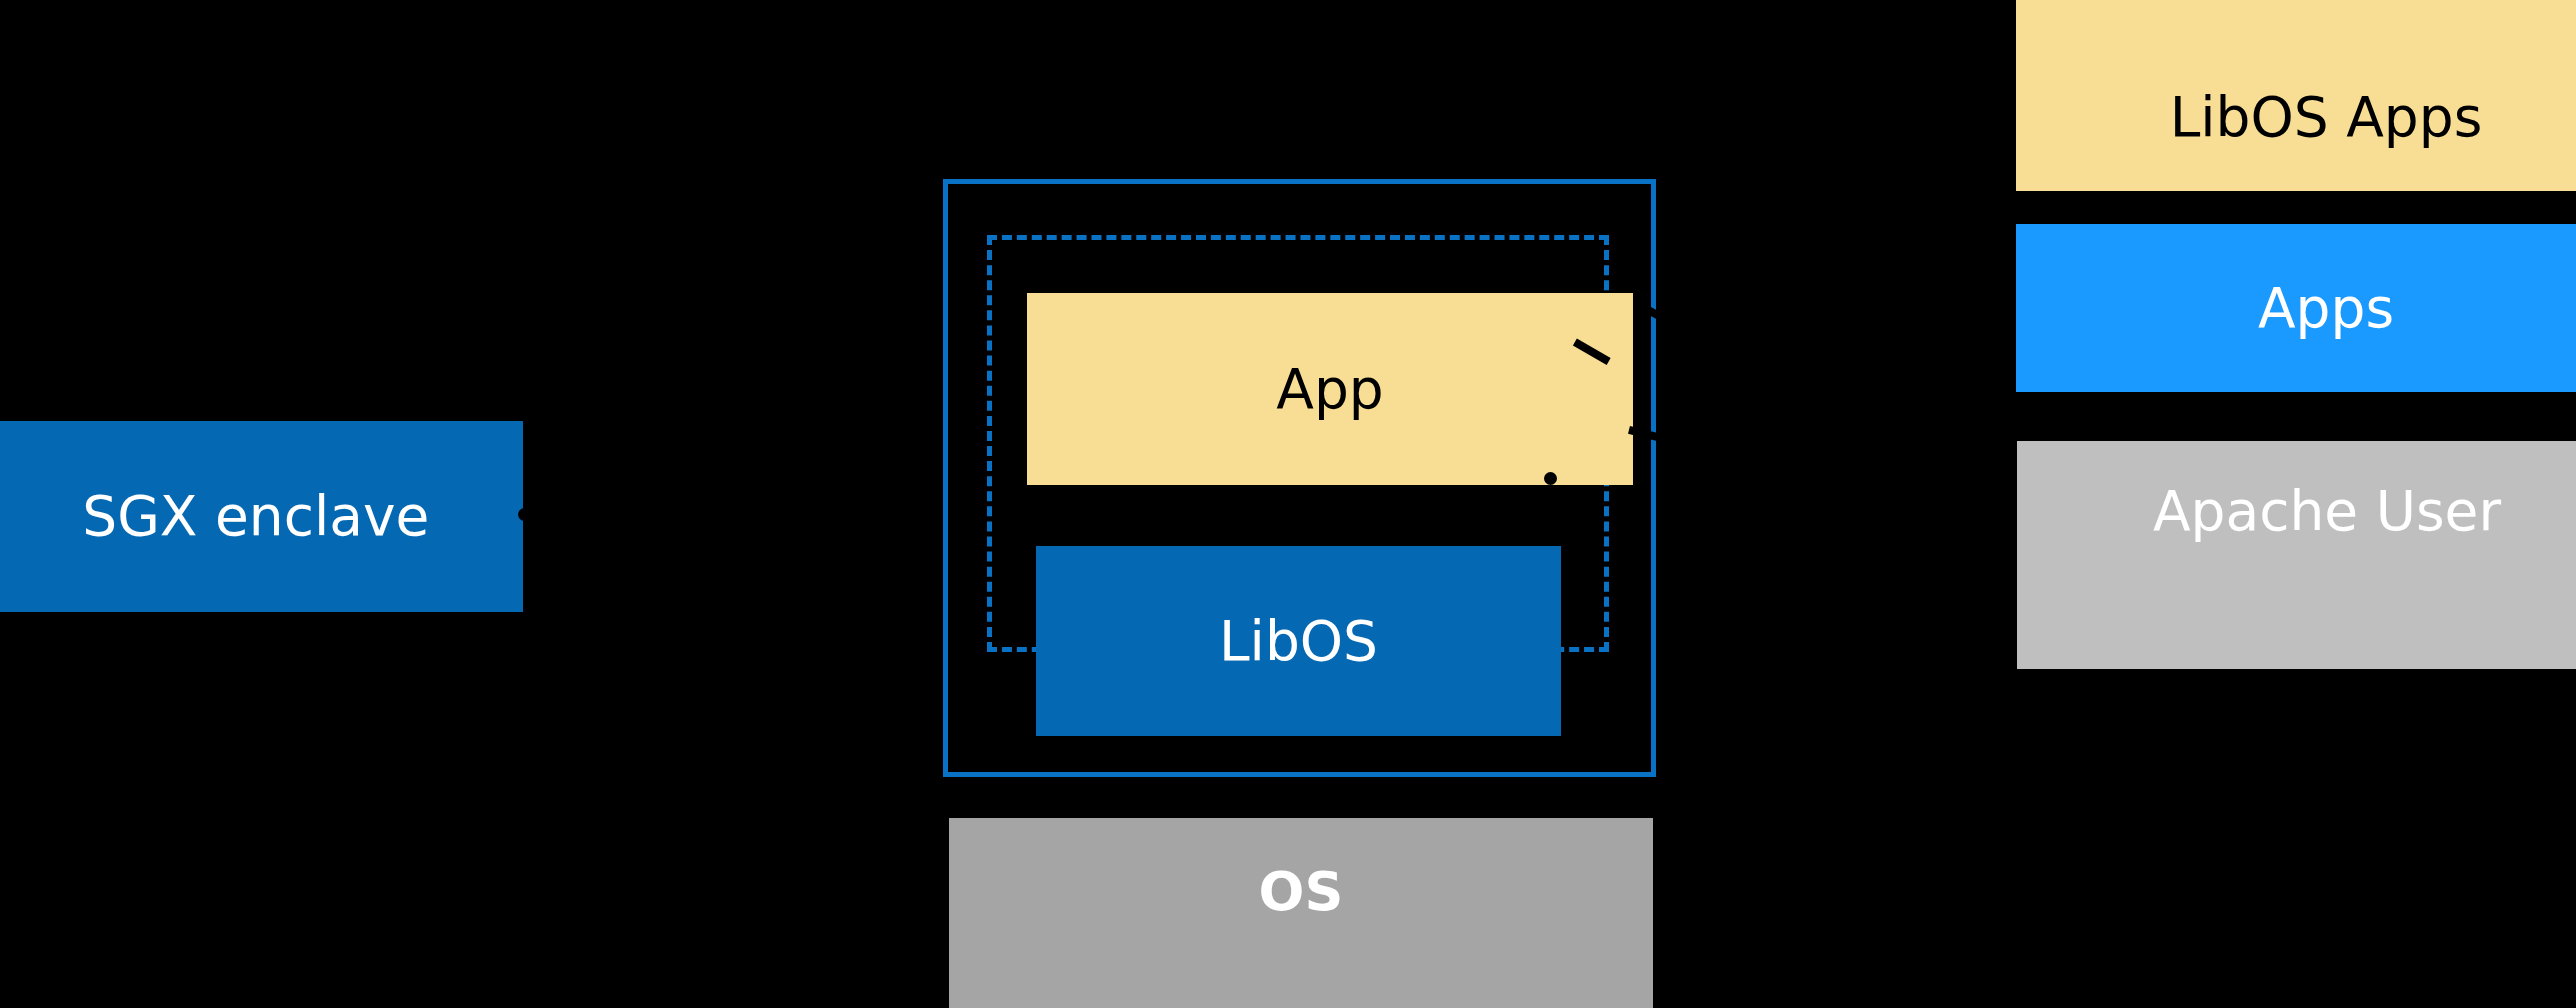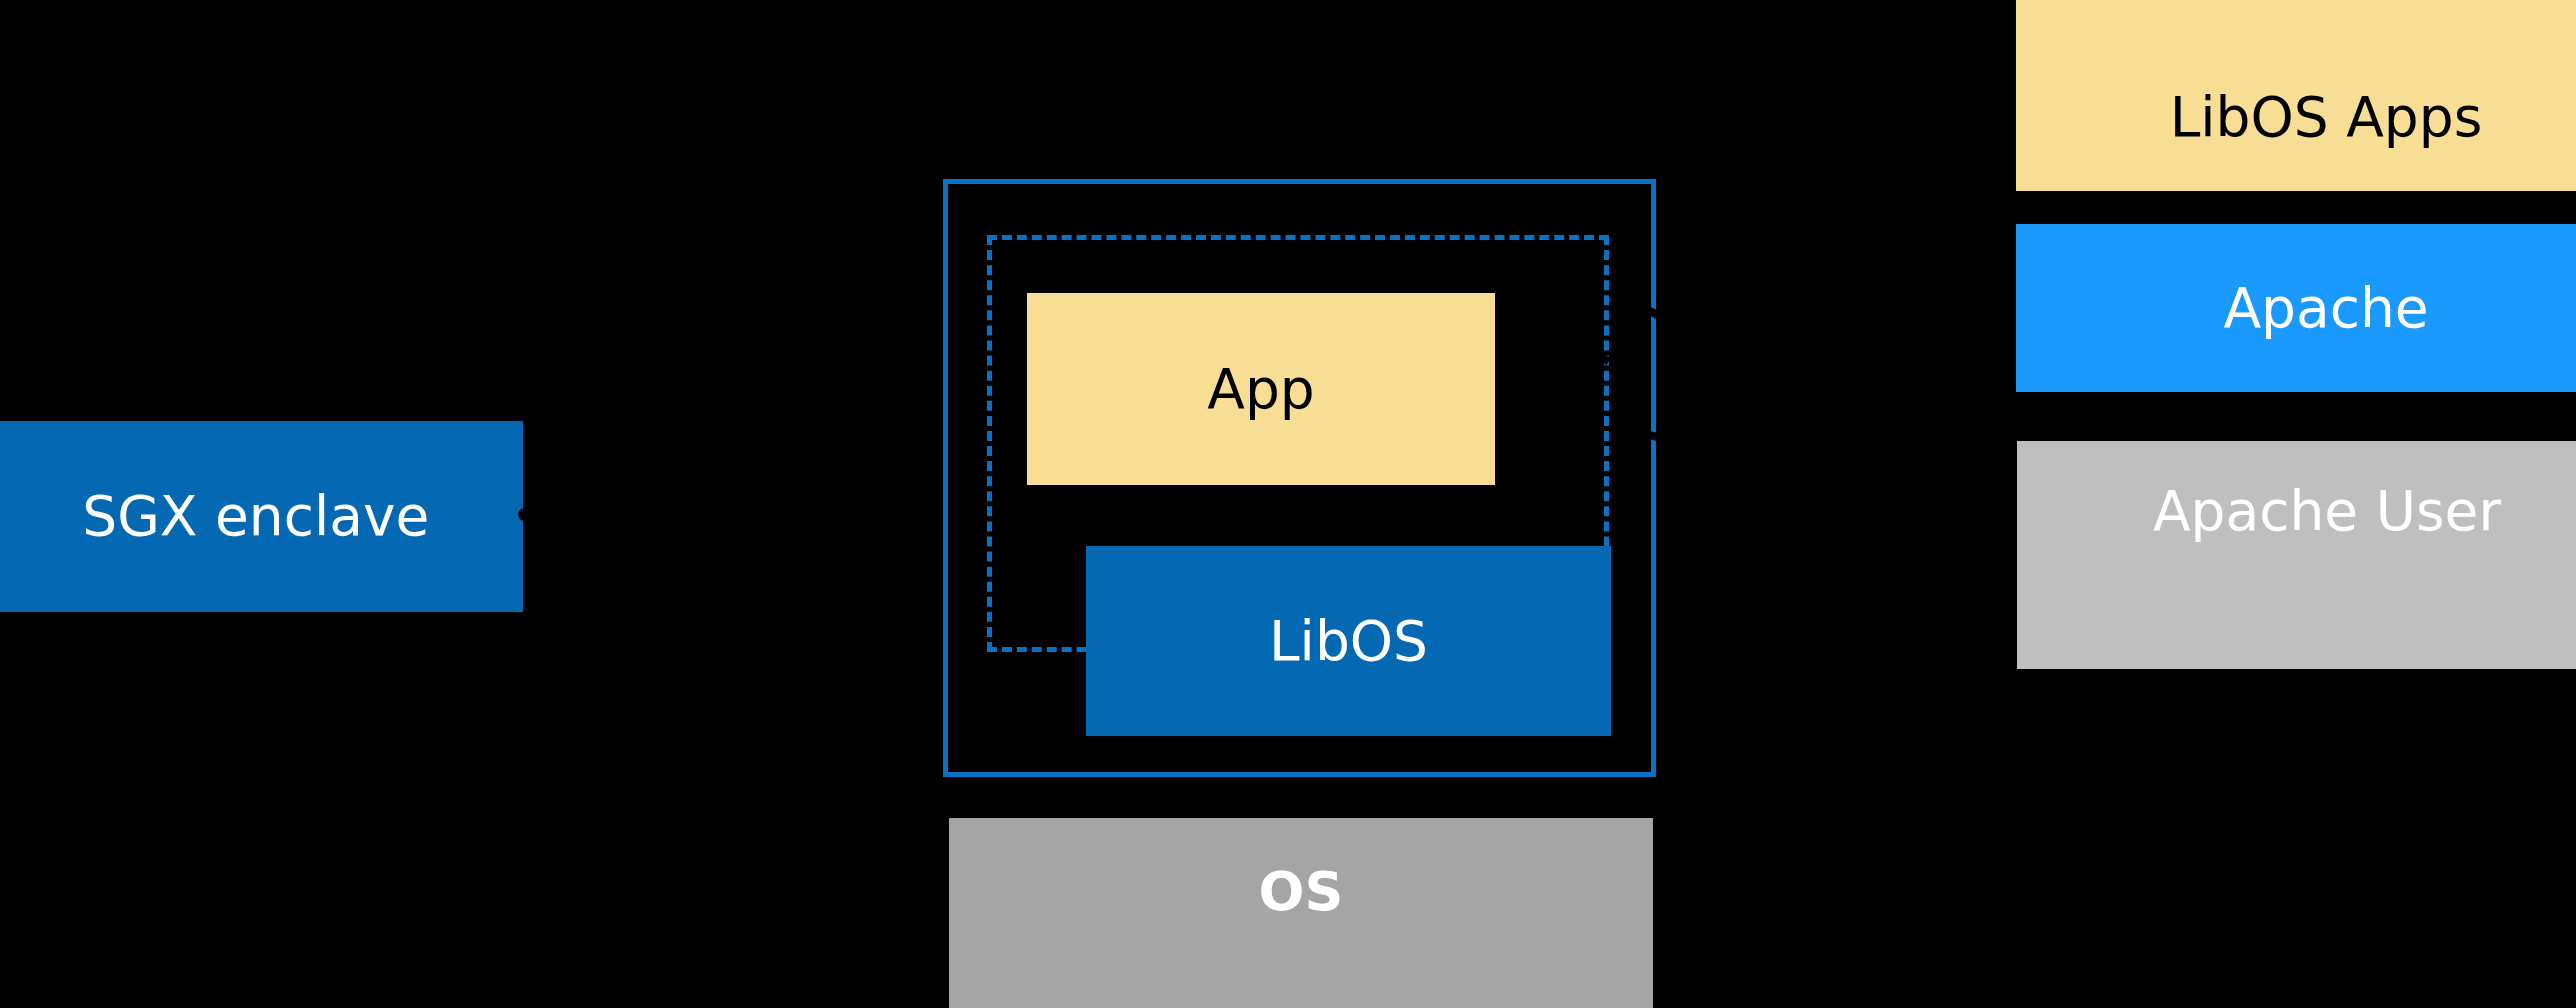--- a/index.html
+++ b/index.html
@@ -52,29 +52,29 @@
     top: 235px;
     width: 622px;
     height: 417px;
     border: 5.9px dashed #0a72c4;
     background: transparent;
   }
   
   #app-box {
     left: 1027px;
     top: 293px;
-    width: 468px;
+    width: 606px;
     height: 192px;
     background: #f8de95;
     color: #000000;
     font-size: 55px;
   }
   
   #libos-box {
-    left: 1086px;
+    left: 1036px;
     top: 546px;
     width: 525px;
     height: 190px;
     background: #0568b3;
     color: #ffffff;
     font-size: 55px;
   }
   
   #os-box {
     left: 949px;
@@ -182,21 +182,21 @@
 
   <div class="box" id="os-box">
     <span>OS</span>
   </div>
 
   <div class="box" id="user-apps-box">
     <span>LibOS Apps</span>
   </div>
 
   <div class="box" id="bigdl-box">
-    <span>Apache</span>
+    <span>Apps</span>
   </div>
 
   <div class="box" id="apache-spark-box">
     <span>Apache User</span>
   </div>
 
 </div>
 
 
 </body></html>

